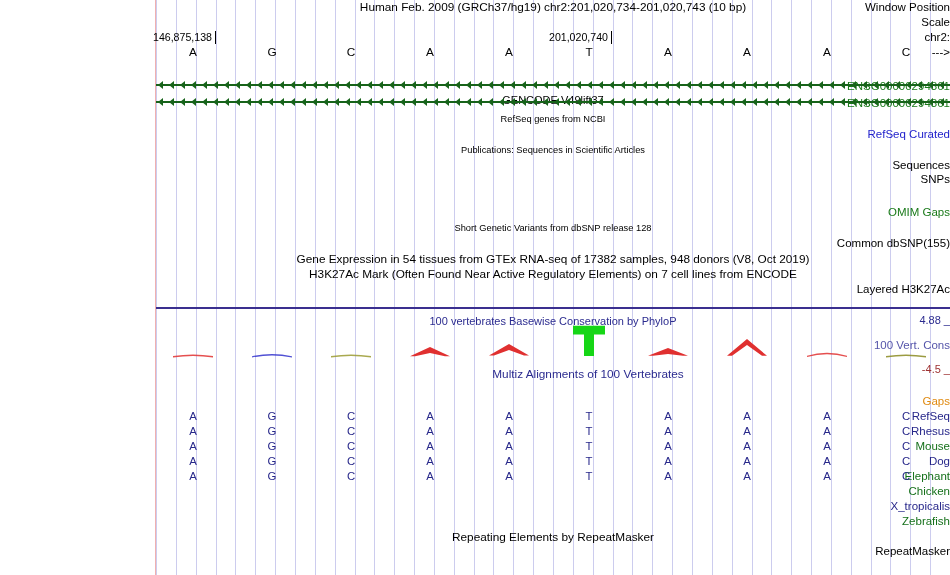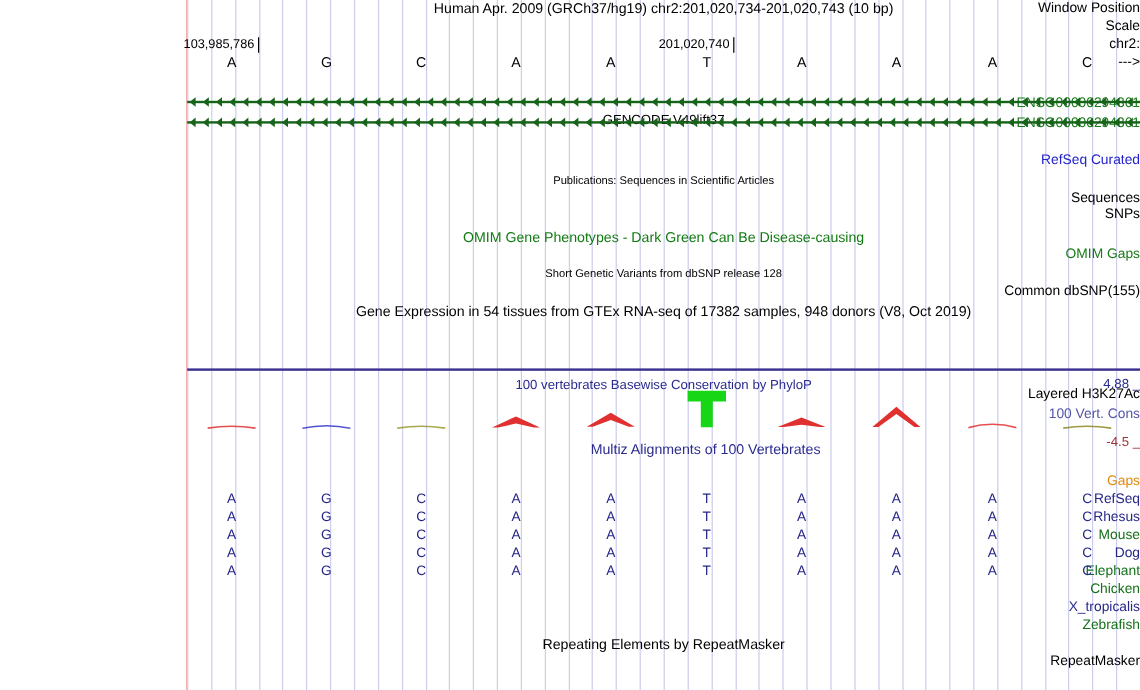--- a/index.html
+++ b/index.html
@@ -122,27 +122,27 @@
       <div class="gl" style="left: 694.75px;"></div>
       <div class="gl" style="left: 714.6px;"></div>
       <div class="gl" style="left: 734.45px;"></div>
       <div class="gl" style="left: 754.3px;"></div>
       <div class="gl" style="left: 774.15px;"></div>
     </div>
 
   <div id="label-divider"></div>
 
   <div class="lbl" style="top:1px;">Window Position</div>
-  <div id="winpos">Human Apr. 2009 (GRCh37/hg19)   chr2:201,020,734-201,020,743 (10 bp)</div>
+  <div id="winpos">Human Feb. 2009 (GRCh37/hg19)   chr2:201,020,734-201,020,743 (10 bp)</div>
 
   <div class="lbl" style="top:16px;">Scale</div>
 
   <div class="lbl" style="top:31px;">chr2:</div>
   <div id="coordrow">
-      <div class="coord" style="left: -3px;">103,985,786</div>
+      <div class="coord" style="left: -3px;">146,875,138</div>
       <div class="coordtick" style="left: 59px;"></div>
       <div class="coord" style="left: 393px;">201,020,740</div>
       <div class="coordtick" style="left: 455px;"></div>
     </div>
 
   <div class="lbl" style="top:46px;">---&gt;</div>
   <div class="baserow" id="ruler-bases" style="top:45px;">
       <div class="base" style="left: 37px;">A</div>
       <div class="base" style="left: 116px;">G</div>
       <div class="base" style="left: 195px;">C</div>
@@ -303,35 +303,36 @@
       <div style="position: absolute; left: 717px; top: 1px; width: 0px; height: 0px; border-top: 4px solid transparent; border-bottom: 4px solid transparent; border-right: 5px solid rgb(23, 99, 26);"></div>
       <div style="position: absolute; left: 728px; top: 1px; width: 0px; height: 0px; border-top: 4px solid transparent; border-bottom: 4px solid transparent; border-right: 5px solid rgb(23, 99, 26);"></div>
       <div style="position: absolute; left: 739px; top: 1px; width: 0px; height: 0px; border-top: 4px solid transparent; border-bottom: 4px solid transparent; border-right: 5px solid rgb(23, 99, 26);"></div>
       <div style="position: absolute; left: 750px; top: 1px; width: 0px; height: 0px; border-top: 4px solid transparent; border-bottom: 4px solid transparent; border-right: 5px solid rgb(23, 99, 26);"></div>
       <div style="position: absolute; left: 761px; top: 1px; width: 0px; height: 0px; border-top: 4px solid transparent; border-bottom: 4px solid transparent; border-right: 5px solid rgb(23, 99, 26);"></div>
       <div style="position: absolute; left: 772px; top: 1px; width: 0px; height: 0px; border-top: 4px solid transparent; border-bottom: 4px solid transparent; border-right: 5px solid rgb(23, 99, 26);"></div>
       <div style="position: absolute; left: 783px; top: 1px; width: 0px; height: 0px; border-top: 4px solid transparent; border-bottom: 4px solid transparent; border-right: 5px solid rgb(23, 99, 26);"></div>
     </div>
 
   <div class="lbl blue" style="top:128px;">RefSeq Curated</div>
+  <div class="ctr t9" style="top:114px;">RefSeq genes from NCBI</div>
 
   <div class="lbl" style="top:159px;">Sequences</div>
   <div class="ctr t9" style="top:145px;">Publications: Sequences in Scientific Articles</div>
 
   <div class="lbl" style="top:173px;">SNPs</div>
 
   <div class="lbl green" style="top:206px;">OMIM Gaps</div>
-  <div class="ctr t12 green" style="top:192px;">OMIM Gene Phenotypes - Dark Green Can Be Disease-causing</div>
 
   <div class="lbl" style="top:237px;">Common dbSNP(155)</div>
   <div class="ctr t9" style="top:223px;">Short Genetic Variants from dbSNP release 128</div>
 
   <div class="ctr t12" style="top:253px;">Gene Expression in 54 tissues from GTEx RNA-seq of 17382 samples, 948 donors (V8, Oct 2019)</div>
 
-  <div class="lbl" style="top:283px;margin-top:40px;">Layered H3K27Ac</div>
+  <div class="ctr t12" style="top:268px;">H3K27Ac Mark (Often Found Near Active Regulatory Elements) on 7 cell lines from ENCODE</div>
+  <div class="lbl" style="top:283px;">Layered H3K27Ac</div>
 
   <div id="cons-topline"></div>
   <div id="consrange-hi" style="top:314px;">4.88 _</div>
   <div class="lbl purple" style="top:339px;">100 Vert. Cons</div>
   <div id="consrange-lo" style="top:363px;">-4.5 _</div>
   <div class="ctr t11 navy" style="top:315px;">100 vertebrates Basewise Conservation by PhyloP</div>
   <div id="cons-area">
       <div class="peak" style="left: 15px; bottom: 12px;">
         <svg width="44" height="7" viewBox="0 0 44 7">
           <path d="M2 3 Q22 0 42 3 L42 4.4 Q22 1.4 2 4.4 Z" fill="#e03030" opacity="0.85"></path>

